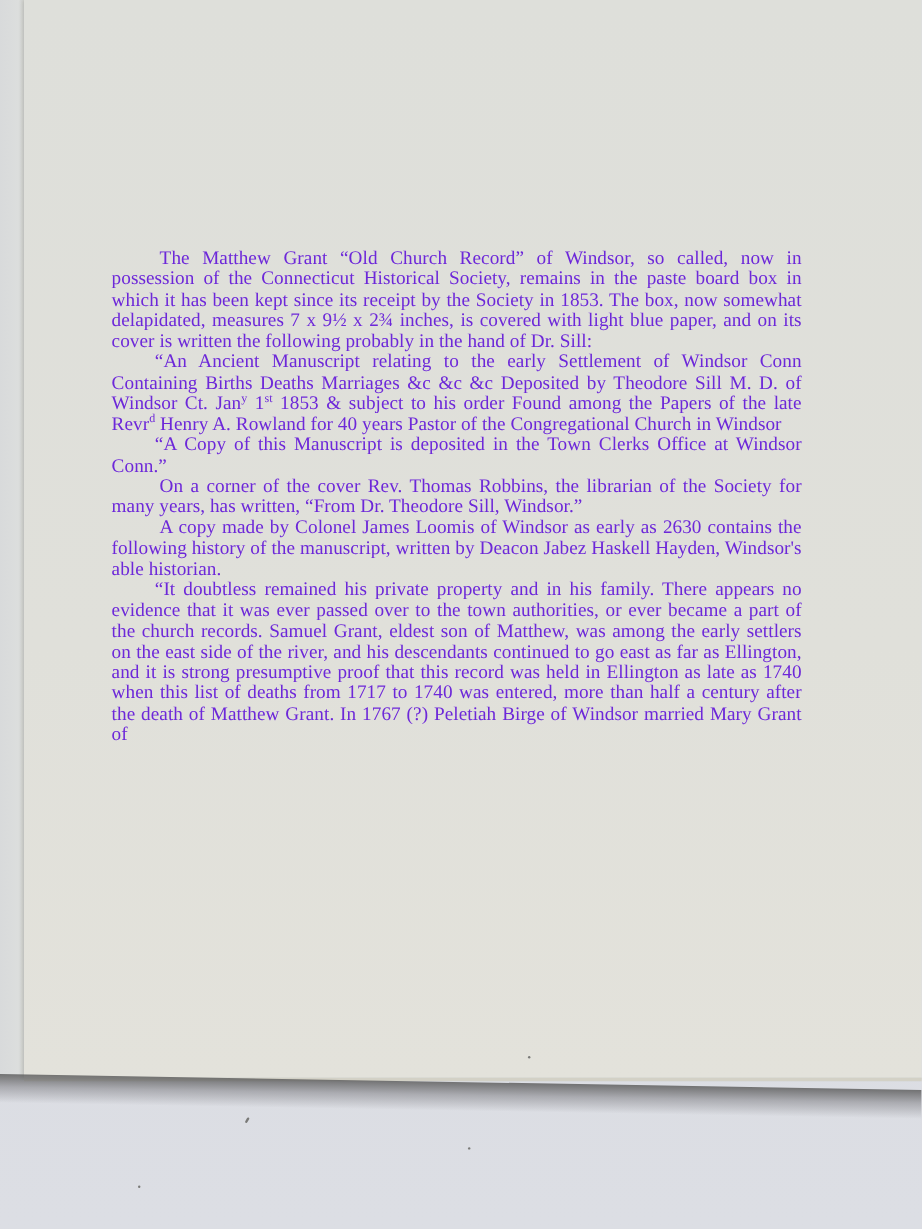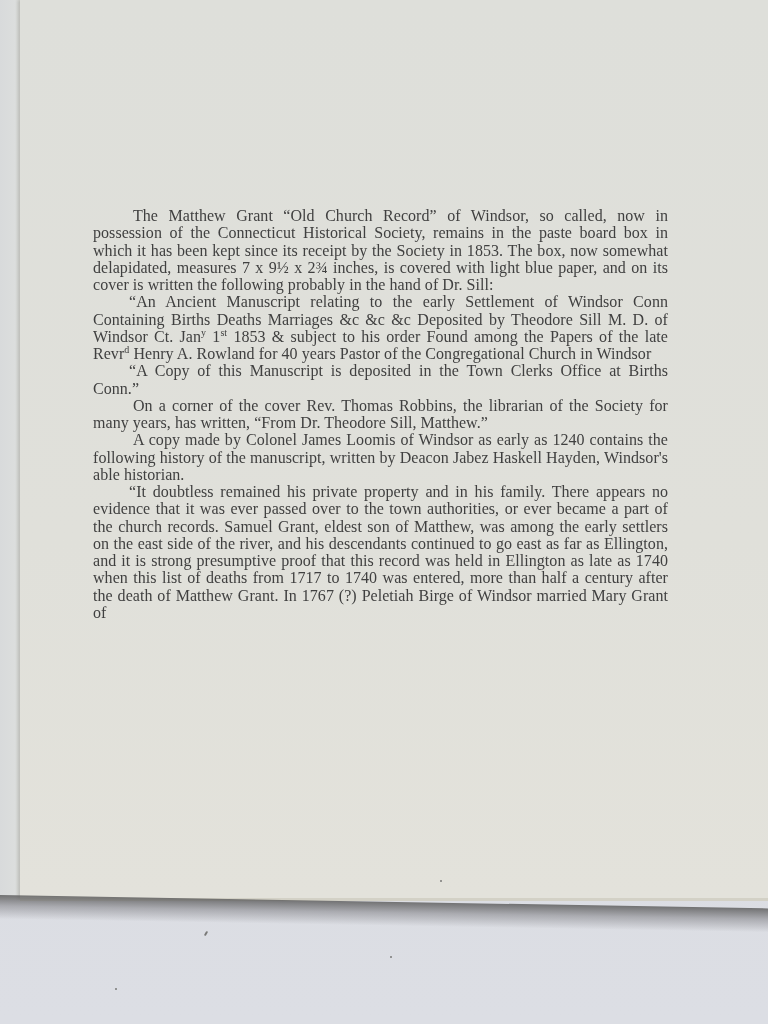--- a/index.html
+++ b/index.html
@@ -27,21 +27,21 @@
     background: #d3d1c6;
   }
   .page-shadow {
     position: absolute; left: 0; top: 895px; width: 768px; height: 24px;
     background: linear-gradient(180deg, rgba(95,95,95,0.85) 0%, rgba(130,130,135,0.55) 45%, rgba(220,222,228,0) 100%);
     transform: skewY(1deg);
     transform-origin: left top;
   }
   .text-block {
     position: absolute; left: 93px; top: 207px; width: 575px;
-    color: #404040;
+    color: #6d28d9;
     font-size: 16px;
     line-height: 17.25px;
     text-align: justify;
     letter-spacing: 0.05px;
   }
   .para { margin: 0; text-indent: 40px; }
   .para.quote { text-indent: 36px; font-family: Liberation Serif, serif; }
   sup { font-size: 10px; line-height: 0; vertical-align: 6px; }
   .spec { position: absolute; width: 2px; height: 2px; background: #7a7a78; border-radius: 1px; }
 </style>
@@ -57,17 +57,17 @@
 <div class="page-shadow"></div>
 
 <div class="spec" style="left:440px;top:880px"></div>
 <div class="spec" style="left:205px;top:931px;width:2px;height:5px;transform:rotate(30deg)"></div>
 <div class="spec" style="left:390px;top:956px"></div>
 <div class="spec" style="left:115px;top:988px"></div>
 
 <div class="text-block">
   <p class="para">The Matthew Grant “Old Church Record” of Windsor, so called, now in possession of the Connecticut Historical Society, remains in the paste board box in which it has been kept since its receipt by the Society in 1853. The box, now somewhat delapidated, measures 7 x 9½ x 2¾ inches, is covered with light blue paper, and on its cover is written the following probably in the hand of Dr. Sill:</p>
   <p class="para quote"><span>“An Ancient Manuscript relating to the early Settlement of Windsor Conn Containing Births Deaths Marriages &amp;c &amp;c &amp;c Deposited by Theodore Sill M. D. of Windsor Ct. Jan</span><sup>y</sup><span> 1</span><sup>st</sup><span> 1853 &amp; subject to his order   Found among the Papers of the late Revr</span><sup>d</sup><span> Henry A. Rowland for 40 years Pastor of the Congregational Church in Windsor</span></p>
-  <p class="para quote">“A Copy of this Manuscript is deposited in the Town Clerks Office at Births Conn.”</p>
-  <p class="para">On a corner of the cover Rev. Thomas Robbins, the librarian of the Society for many years, has written, “From Dr. Theodore Sill, Matthew.”</p>
-  <p class="para">A copy made by Colonel James Loomis of Windsor as early as 1240 contains the following history of the manuscript, written by Deacon Jabez Haskell Hayden, Windsor's able historian.</p>
+  <p class="para quote">“A Copy of this Manuscript is deposited in the Town Clerks Office at Windsor Conn.”</p>
+  <p class="para">On a corner of the cover Rev. Thomas Robbins, the librarian of the Society for many years, has written, “From Dr. Theodore Sill, Windsor.”</p>
+  <p class="para">A copy made by Colonel James Loomis of Windsor as early as 2630 contains the following history of the manuscript, written by Deacon Jabez Haskell Hayden, Windsor's able historian.</p>
   <p class="para quote">“It doubtless remained his private property and in his family. There appears no evidence that it was ever passed over to the town authorities, or ever became a part of the church records. Samuel Grant, eldest son of Matthew, was among the early settlers on the east side of the river, and his descendants continued to go east as far as Ellington, and it is strong presumptive proof that this record was held in Ellington as late as 1740 when this list of deaths from 1717 to 1740 was entered, more than half a century after the death of Matthew Grant. In 1767 (?) Peletiah Birge of Windsor married Mary Grant of</p>
 </div>
 
 </body></html>

